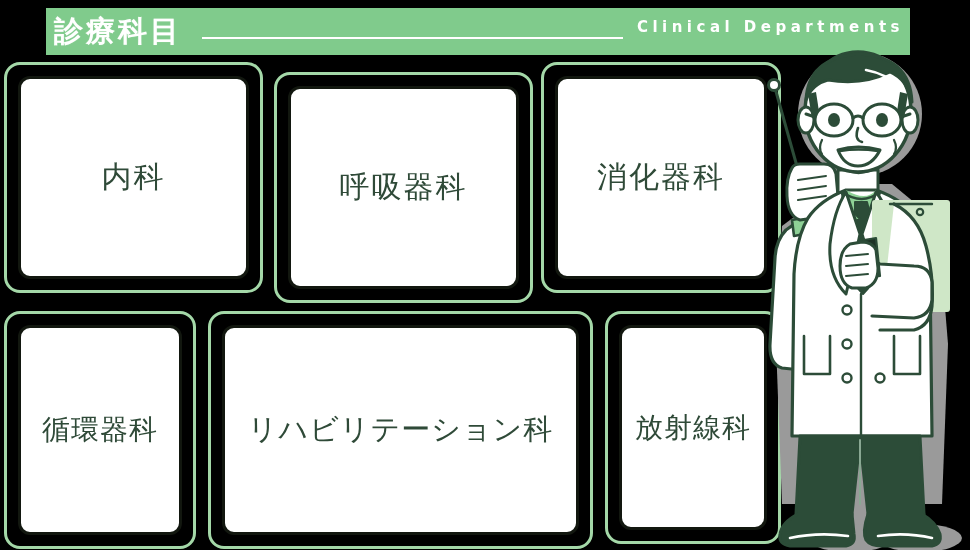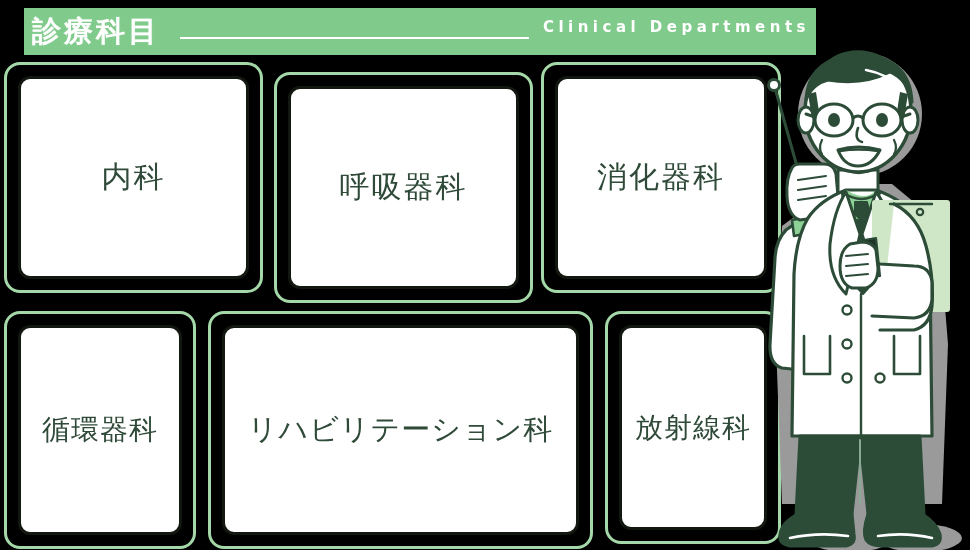--- a/index.html
+++ b/index.html
@@ -12,22 +12,22 @@
   }
   #stage {
     position: relative;
     width: 970px; height: 550px;
     background: #000000;
   }
 
   
   #header-bar {
     position: absolute;
-    left: 24px; top: 8px;
-    width: 792px; height: 47px;
+    left: 46px; top: 8px;
+    width: 864px; height: 47px;
     background: #80cb8c;
     display: flex;
     align-items: center;
   }
   #header-title {
     color: #ffffff;
     font-size: 29px;
     font-weight: 700;
     letter-spacing: 3px;
     margin-left: 8px;

